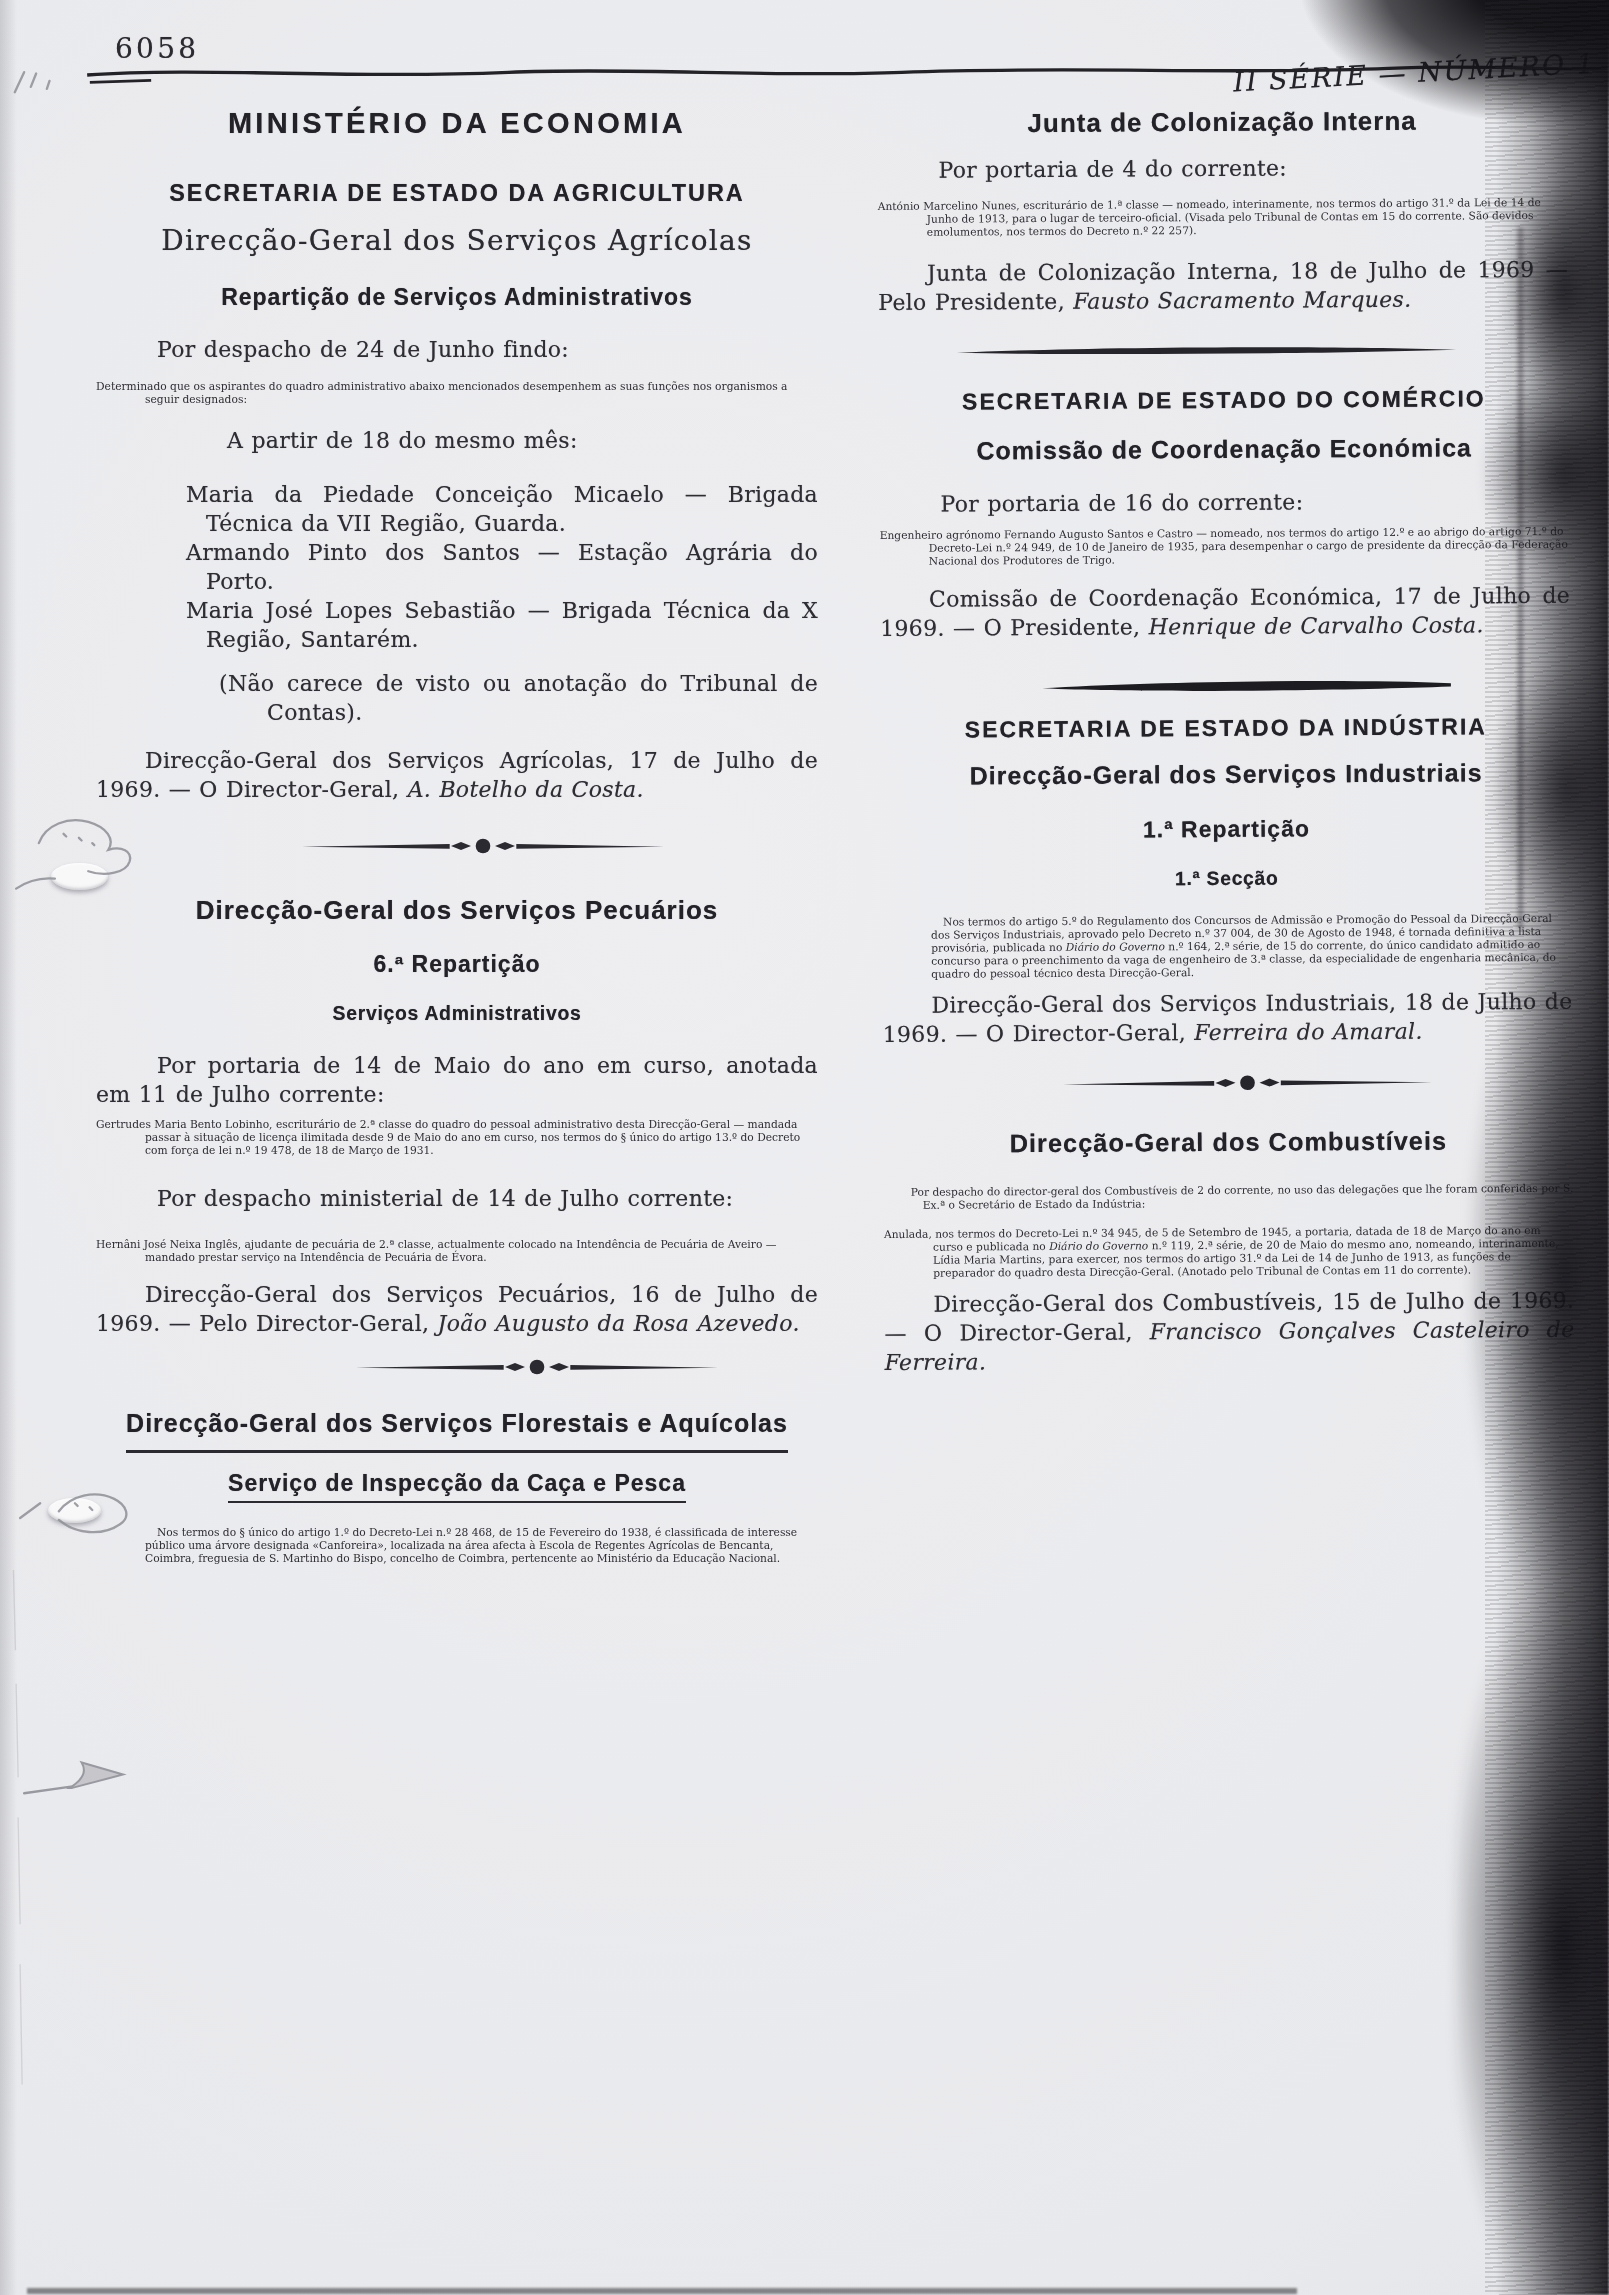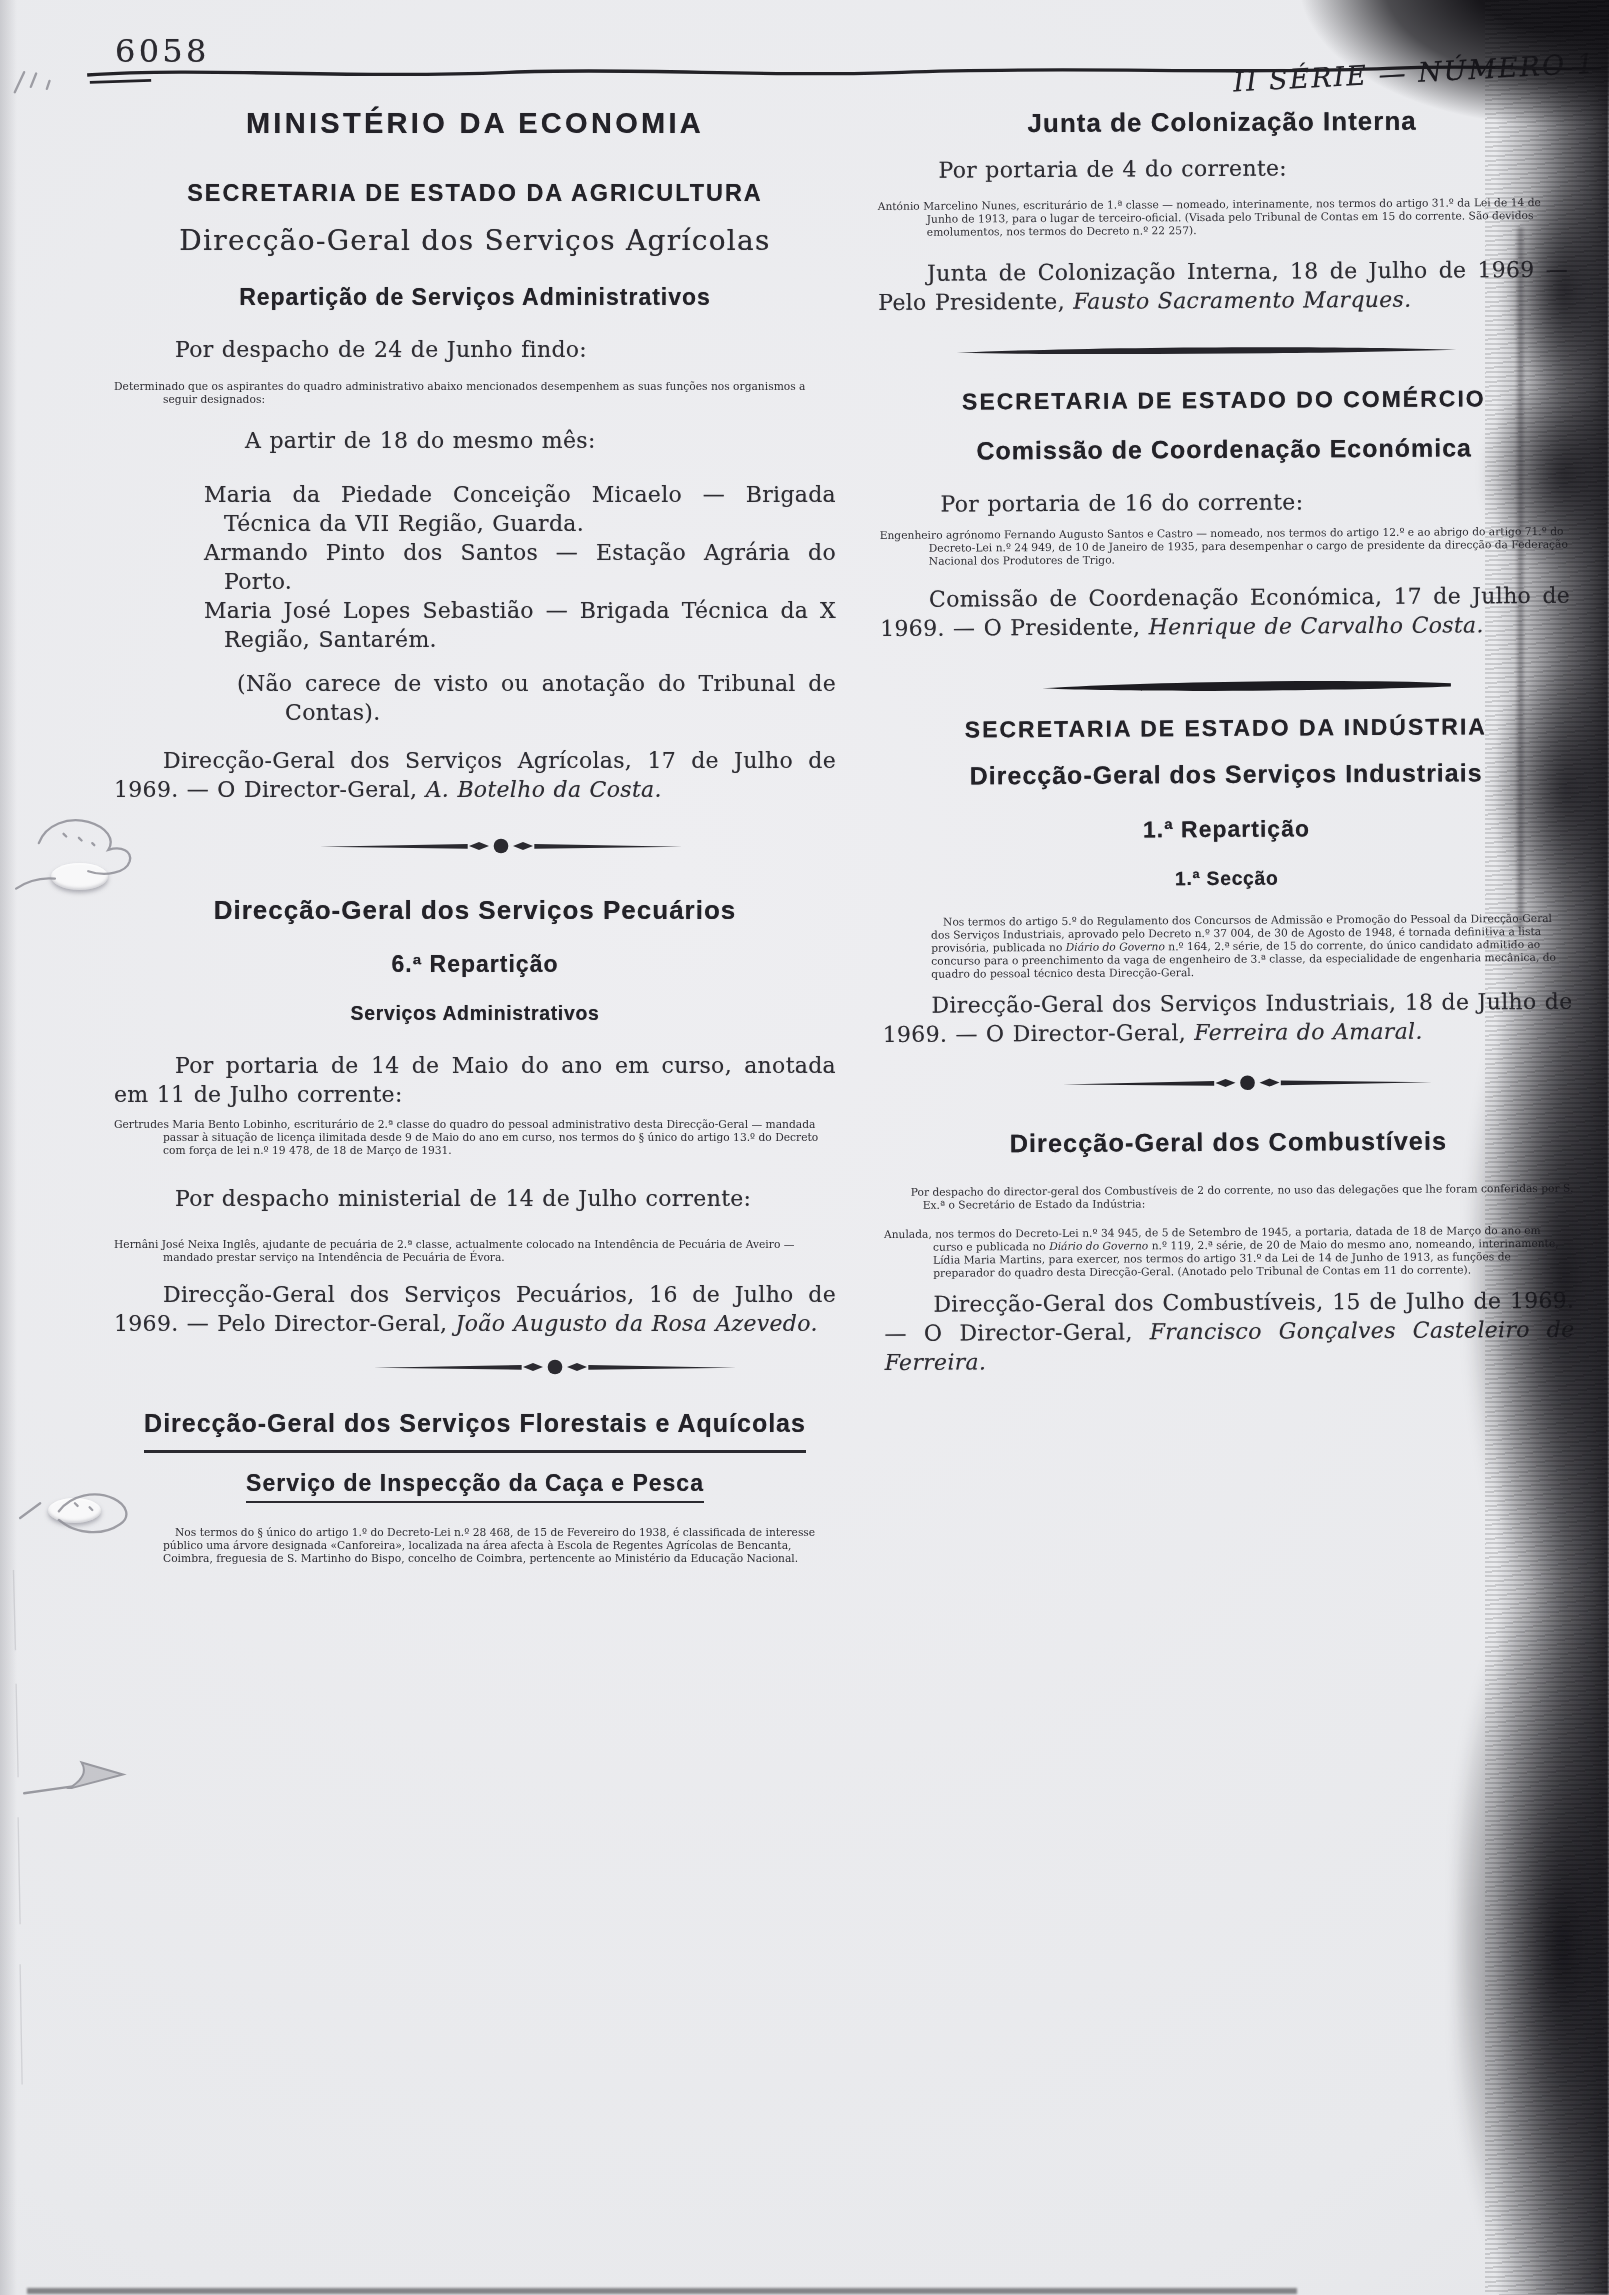--- a/index.html
+++ b/index.html
@@ -10,34 +10,34 @@
     background:
       radial-gradient(145% 120% at 42% 38%, #eeeef1 0%, #e8e9ec 55%, #dfe0e4 90%, #d8d9dd 100%);
     overflow:hidden;
     font-family:"DejaVu Serif","Liberation Serif",serif;
     color:#2e2d33;
   }
   .content{position:absolute;inset:0;z-index:10;}
   
   .page-number{
     position:absolute;left:115px;top:32px;
-    font-size:32px;letter-spacing:3.3px;color:#2b2a30;
+    font-size:28px;letter-spacing:3.3px;color:#2b2a30;
     text-shadow:0 0 0.7px rgba(40,40,46,.6);
   }
   .issue-line{
     position:absolute;left:1233px;top:57px;
     font-size:27px;font-style:italic;letter-spacing:2px;color:#242329;
     transform:rotate(-3deg);
     text-shadow:0 0 0.7px rgba(40,40,46,.6);
     white-space:nowrap;
   }
   .top-rule{position:absolute;left:0;top:55px;z-index:12;}
   
   .col{position:absolute;top:100px;}
-  .col-left{left:114px;width:722px;}
+  .col-left{left:96px;width:722px;}
   .col-right{left:877px;width:690px;transform:rotate(-0.35deg);transform-origin:left top;}
   .p,.sig,.note,.lead,.effective,li{
     font-size:22px;line-height:29px;text-align:justify;
     letter-spacing:0.3px;word-spacing:1px;
     text-shadow:0 0 0.7px rgba(46,45,51,.5);
     margin:0;
   }
   .lead{text-indent:61px;}
   .lead-hang{padding-left:39px;text-indent:-12px;}
   .hang{padding-left:49px;text-indent:-49px;}

